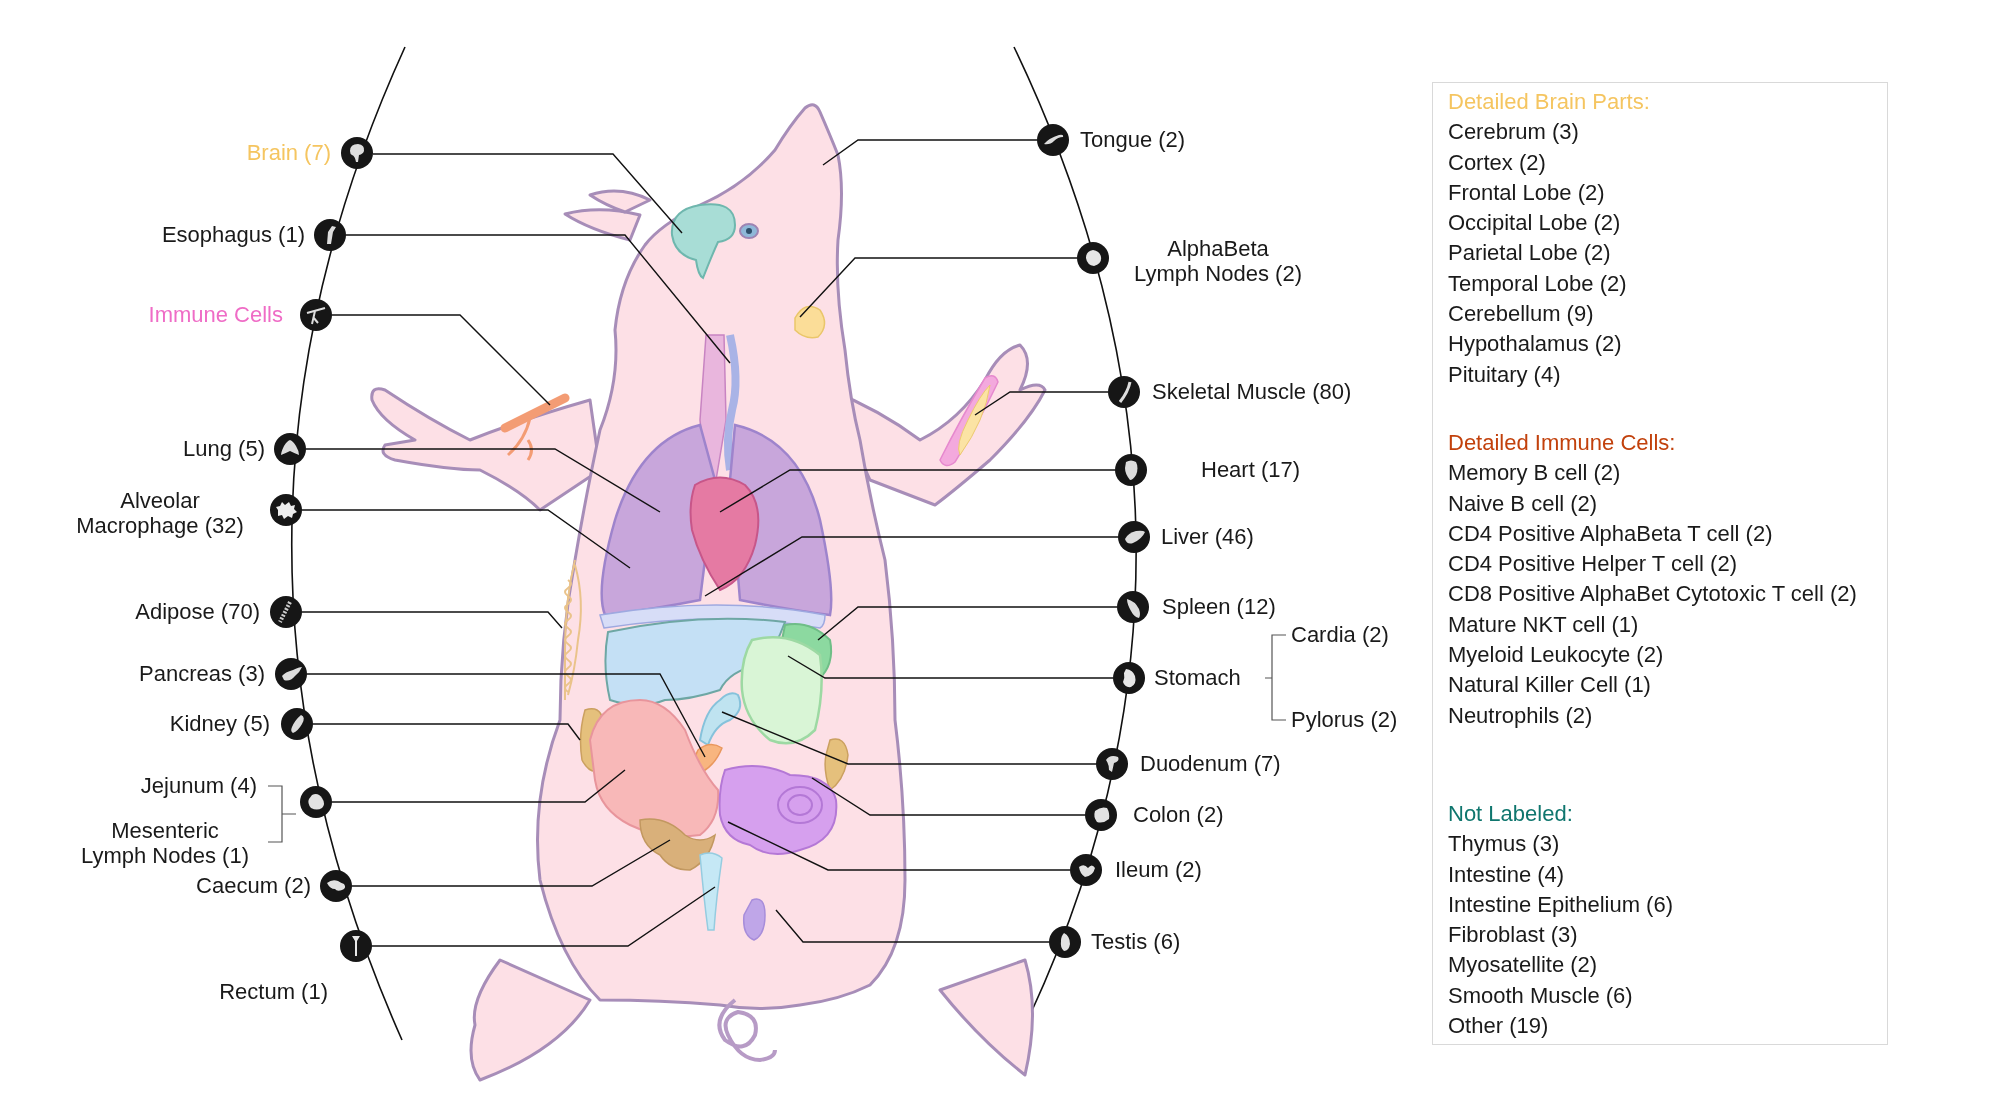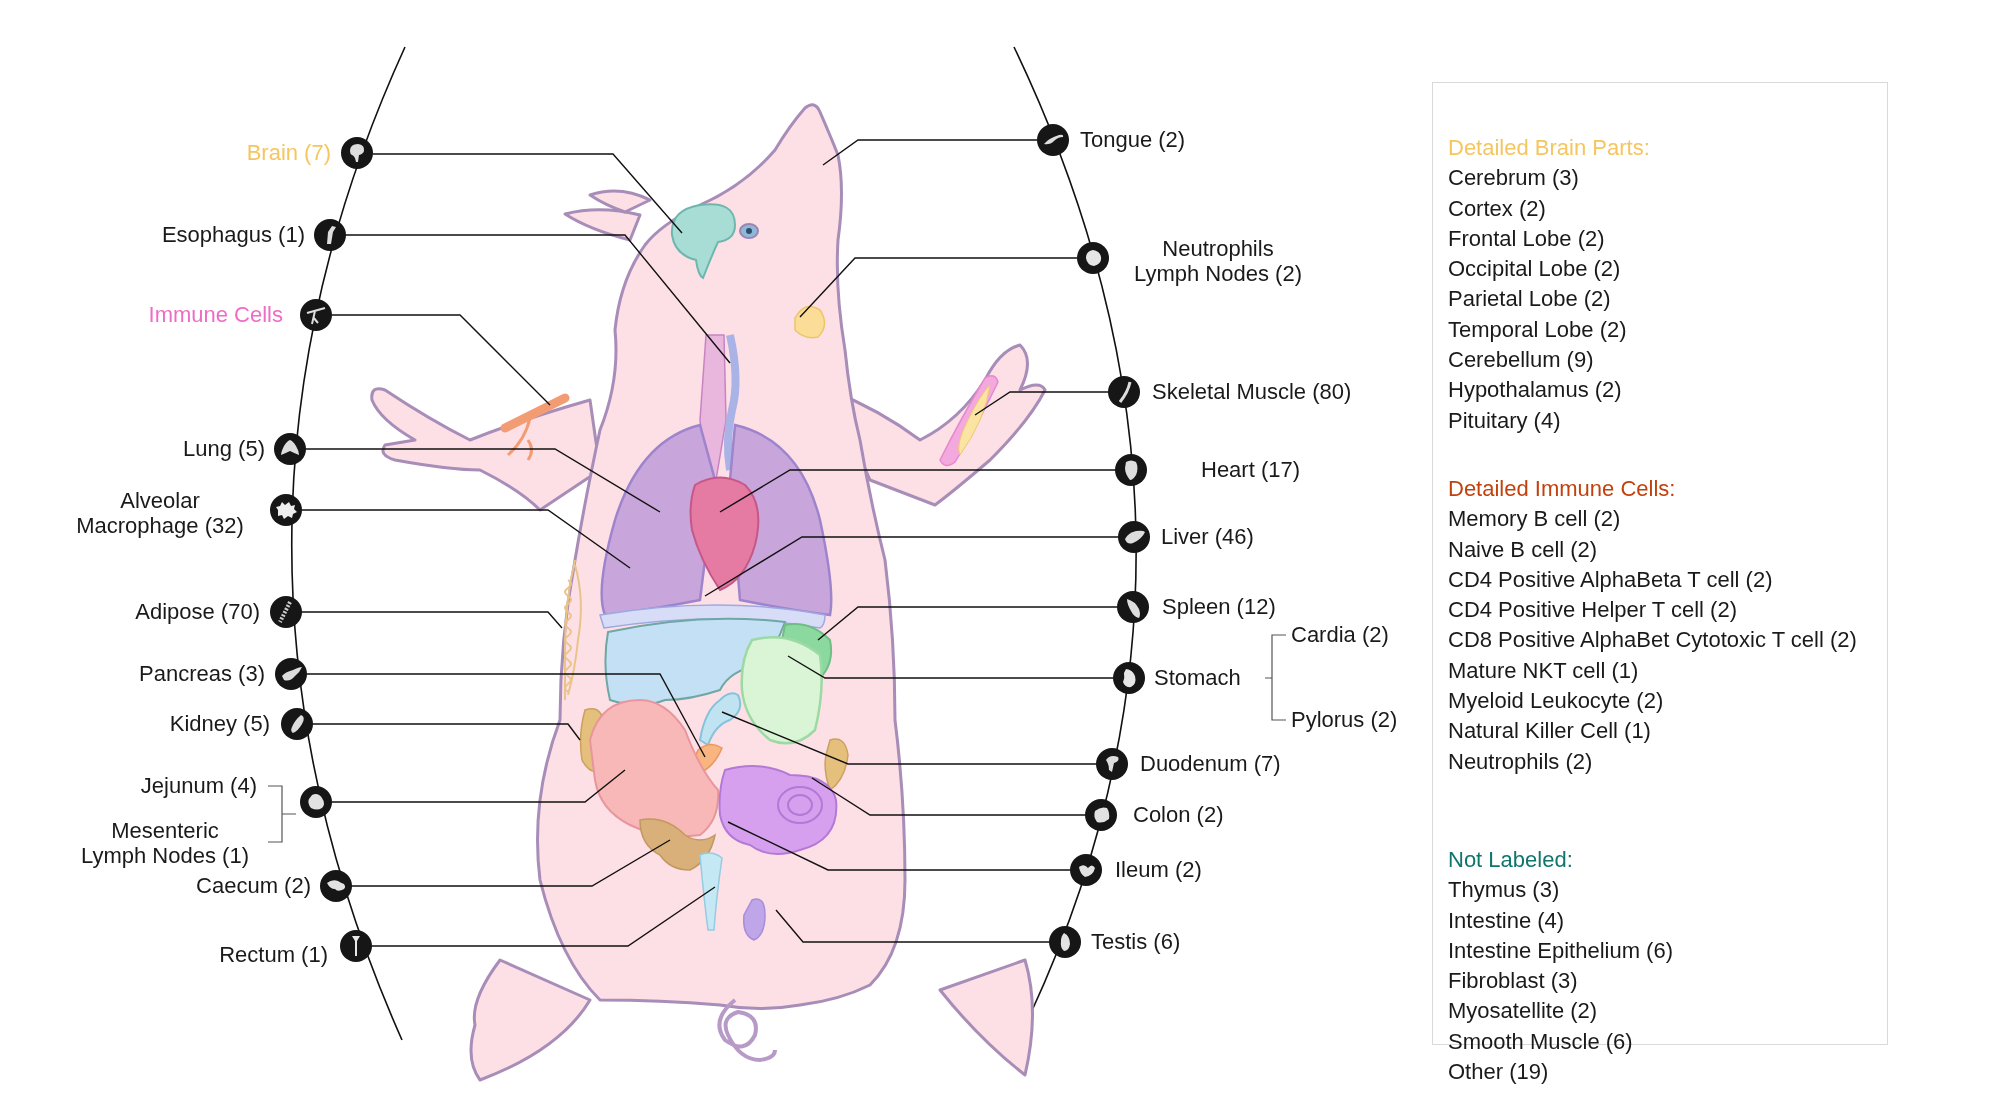--- a/index.html
+++ b/index.html
@@ -7,21 +7,21 @@
          font-family:"Liberation Sans", "DejaVu Sans", sans-serif; color:#1a1a1a; }
   #art { position:absolute; left:0; top:0; width:2008px; height:1110px; }
   .lbl { position:absolute; font-size:22px; line-height:25px; white-space:nowrap; color:#1a1a1a; }
   .lbl.right { text-align:right; }
   .lbl.center { text-align:center; }
   .icon { position:absolute; width:32px; height:32px; margin-left:-16px; margin-top:-16px;
           border-radius:50%; background:#161616; overflow:hidden; }
   .icon svg { width:32px; height:32px; display:block; }
   #legend { position:absolute; left:1432px; top:82px; width:456px; height:963px;
             border:1.5px solid #d9d9d9; box-sizing:border-box; background:#fff; }
-  .lg-sec { position:absolute; left:15px;margin-top:46px; }
+  .lg-sec { position:absolute; left:15px; }
   .lg-head { font-size:22px; line-height:30.3px; }
   .lg-item { font-size:22px; line-height:30.3px; color:#1a1a1a; white-space:nowrap; }
 </style>
 </head>
 <body>
 
 <svg id="art" viewBox="0 0 2008 1110" xmlns="http://www.w3.org/2000/svg">
 
   <g fill="none" stroke="#111" stroke-width="1.6">
     <path d="M405,47 Q180,540 402,1040"></path>
@@ -279,25 +279,25 @@
 </div>
 <div class="lbl right" style="right:1748px;top:599px">Adipose (70)</div>
 <div class="lbl right" style="right:1743px;top:661px">Pancreas (3)</div>
 <div class="lbl right" style="right:1738px;top:711px">Kidney (5)</div>
 <div class="lbl right" style="right:1751px;top:773px">Jejunum (4)</div>
 <div class="lbl center" style="left:65px;top:818px;width:200px">
   <div>Mesenteric</div>
   <div>Lymph Nodes (1)</div>
 </div>
 <div class="lbl right" style="right:1697px;top:873px">Caecum (2)</div>
-<div class="lbl right" style="right:1680px;top:942px">Rectum (1)</div>
+<div class="lbl right" style="right:1680px;top:979px">Rectum (1)</div>
 
 <div class="lbl" style="left:1080px;top:127px">Tongue (2)</div>
 <div class="lbl center" style="left:1118px;top:236px;width:200px">
-  <div>Neutrophils</div>
+  <div>AlphaBeta</div>
   <div>Lymph Nodes (2)</div>
 </div>
 <div class="lbl" style="left:1152px;top:379px">Skeletal Muscle (80)</div>
 <div class="lbl" style="left:1201px;top:457px">Heart (17)</div>
 <div class="lbl" style="left:1161px;top:524px">Liver (46)</div>
 <div class="lbl" style="left:1162px;top:594px">Spleen (12)</div>
 <div class="lbl" style="left:1154px;top:665px">Stomach</div>
 <div class="lbl" style="left:1291px;top:622px">Cardia (2)</div>
 <div class="lbl" style="left:1291px;top:707px">Pylorus (2)</div>
 <div class="lbl" style="left:1140px;top:751px">Duodenum (7)</div>

